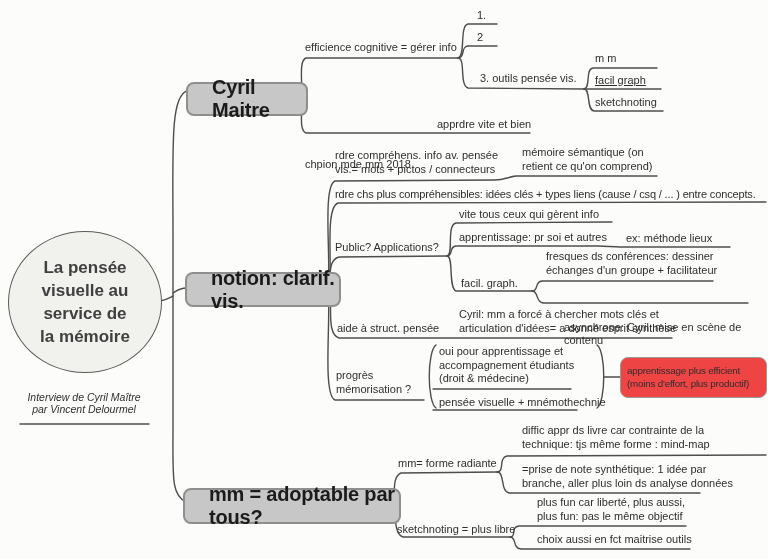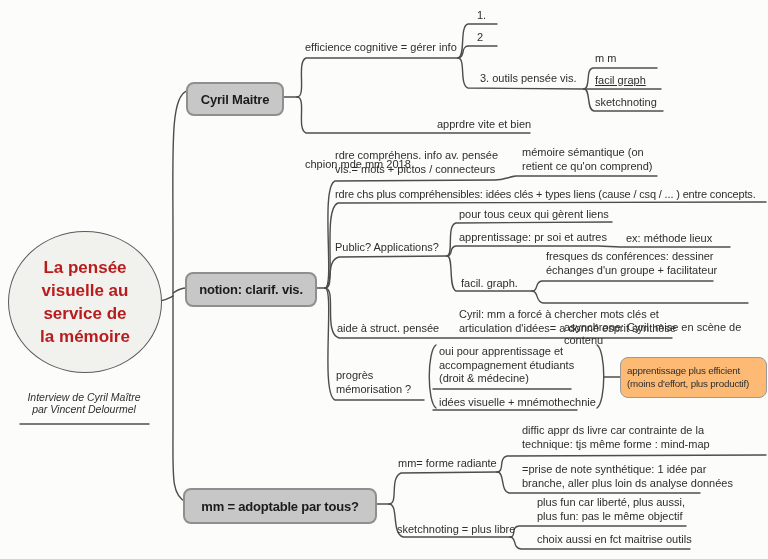--- a/index.html
+++ b/index.html
@@ -8,29 +8,29 @@
   }
   html,body{margin:0;padding:0;background:var(--bg);}
   #stage{position:relative;width:768px;height:559px;overflow:hidden;
          font-family:"Liberation Sans",sans-serif;color:var(--ink);}
   svg.lines{position:absolute;left:0;top:0;}
   svg.lines path{fill:none;stroke:var(--line);stroke-width:1.4;stroke-linecap:round;}
   .lbl{position:absolute;font-size:11px;line-height:13px;white-space:pre-line;color:var(--ink);}
   .lbl.two{line-height:13.5px;}
   .topic{position:absolute;background:var(--node-fill);border:2px solid var(--node-border);
          border-radius:8px;display:flex;align-items:center;justify-content:center;
-         font-weight:bold;font-size:13px;color:#1b1b1b;letter-spacing:-0.2px;}
+         font-weight:bold;font-size:20px;color:#1b1b1b;letter-spacing:-0.2px;padding-left:24px;}
   .circle{position:absolute;left:8px;top:231px;width:152px;height:140px;border-radius:50%;
           background:var(--circle-fill);border:1.5px solid #5a5a5a;display:flex;
           align-items:center;justify-content:center;text-align:center;}
-  .circle .t{font-weight:bold;font-size:17px;line-height:23px;white-space:pre-line;color:#b91c1c;}
+  .circle .t{font-weight:bold;font-size:17px;line-height:23px;white-space:pre-line;color:#404040;}
   .subtitle{position:absolute;left:14px;top:391px;width:140px;text-align:center;
             font-style:italic;font-size:10.5px;line-height:12px;white-space:pre-line;}
   .resultbox{position:absolute;left:620px;top:357px;width:147px;height:41px;
-             background:#fdba74;border:1.5px solid #9a9a9a;border-radius:8px;
+             background:#ef4444;border:1.5px solid #9a9a9a;border-radius:8px;
              display:flex;align-items:center;padding:0 6px;box-sizing:border-box;
              font-size:9.8px;line-height:12.5px;white-space:pre-line;letter-spacing:-0.2px;}
 </style>
 </head>
 <body>
 
 <div id="stage">
 
   <svg class="lines" width="768" height="559" viewBox="0 0 768 559">
 
@@ -98,36 +98,36 @@
   <div class="lbl" style="left:595px;top:96px;">sketchnoting</div>
   <div class="lbl" style="left:305px;top:118px;margin-top:40px;">chpion mde mm 2018</div>
   <div class="lbl" style="left:437px;top:118px;">apprdre vite et bien</div>
 
   <div class="lbl two" style="left:335px;top:149px;">rdre compréhens. info av. pensée
 vis.= mots + pictos / connecteurs</div>
   <div class="lbl two" style="left:522px;top:146px;">mémoire sémantique (on
 retient ce qu'on comprend)</div>
   <div class="lbl" style="left:335px;top:188px;letter-spacing:-0.15px;">rdre chs plus compréhensibles: idées clés + types liens (cause / csq / ... ) entre concepts.</div>
   <div class="lbl" style="left:335px;top:241px;">Public? Applications?</div>
-  <div class="lbl" style="left:459px;top:208px;">pour tous ceux qui gèrent liens</div>
+  <div class="lbl" style="left:459px;top:208px;">vite tous ceux qui gèrent info</div>
   <div class="lbl" style="left:459px;top:231px;">apprentissage: pr soi et autres</div>
   <div class="lbl" style="left:626px;top:232px;">ex: méthode lieux</div>
   <div class="lbl" style="left:461px;top:277px;">facil. graph.</div>
   <div class="lbl two" style="left:546px;top:250px;">fresques ds conférences: dessiner
 échanges d'un groupe + facilitateur</div>
   <div class="lbl" style="left:564px;top:289px;margin-top:32px;">asynchrone: Cyril: mise en scène de contenu</div>
   <div class="lbl" style="left:337px;top:322px;">aide à struct. pensée</div>
   <div class="lbl two" style="left:459px;top:308px;">Cyril: mm a forcé à chercher mots clés et
 articulation d'idées= a donné esprit synthèse</div>
   <div class="lbl two" style="left:336px;top:369px;">progrès
 mémorisation  ?</div>
   <div class="lbl two" style="left:439px;top:345px;">oui pour apprentissage et
 accompagnement étudiants
 (droit &amp; médecine)</div>
-  <div class="lbl" style="left:439px;top:396px;">idées visuelle + mnémothechnie</div>
+  <div class="lbl" style="left:439px;top:396px;">pensée visuelle + mnémothechnie</div>
   <div class="resultbox">apprentissage plus efficient
 (moins d'effort, plus productif)</div>
 
   <div class="lbl" style="left:398px;top:457px;">mm= forme radiante</div>
   <div class="lbl two" style="left:522px;top:424px;">diffic appr ds livre car contrainte de la
 technique: tjs même forme :  mind-map</div>
   <div class="lbl two" style="left:522px;top:463px;">=prise de note synthétique: 1 idée par
 branche, aller plus loin ds analyse données</div>
   <div class="lbl" style="left:397px;top:523px;">sketchnoting = plus libre</div>
   <div class="lbl two" style="left:537px;top:496px;">plus fun car liberté, plus aussi,

